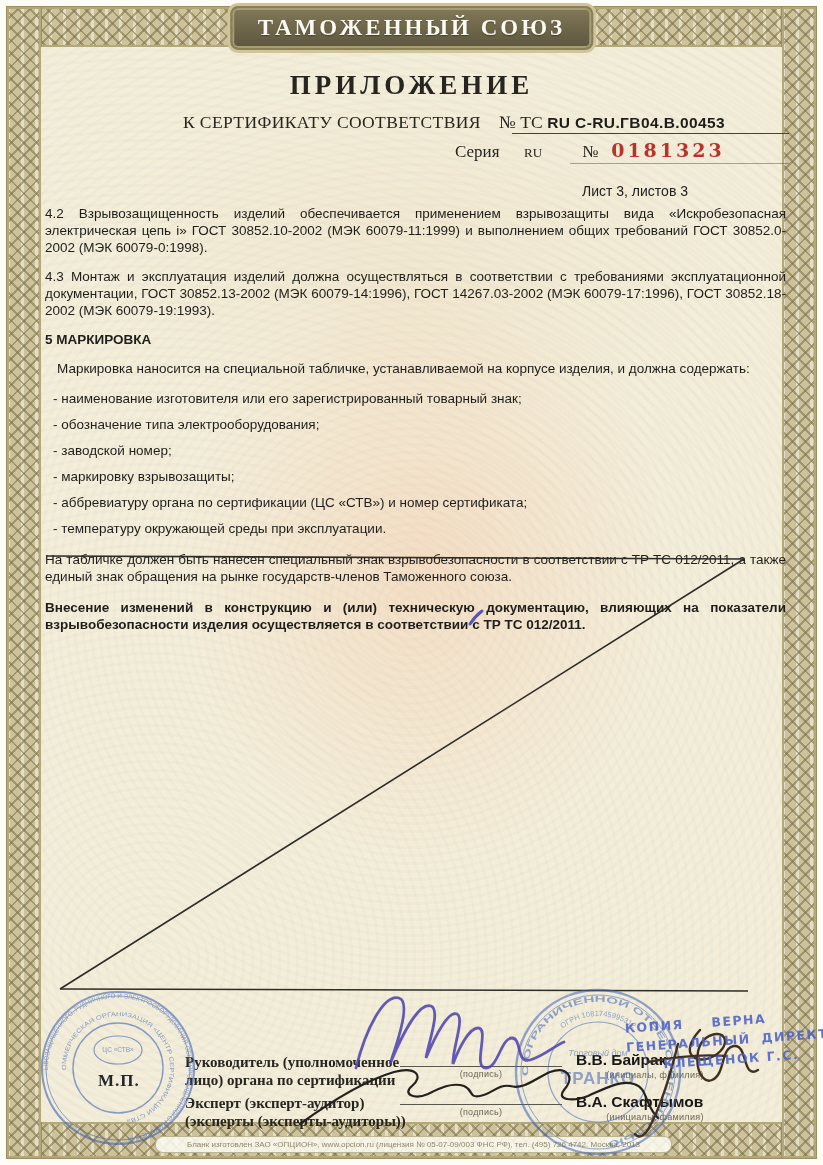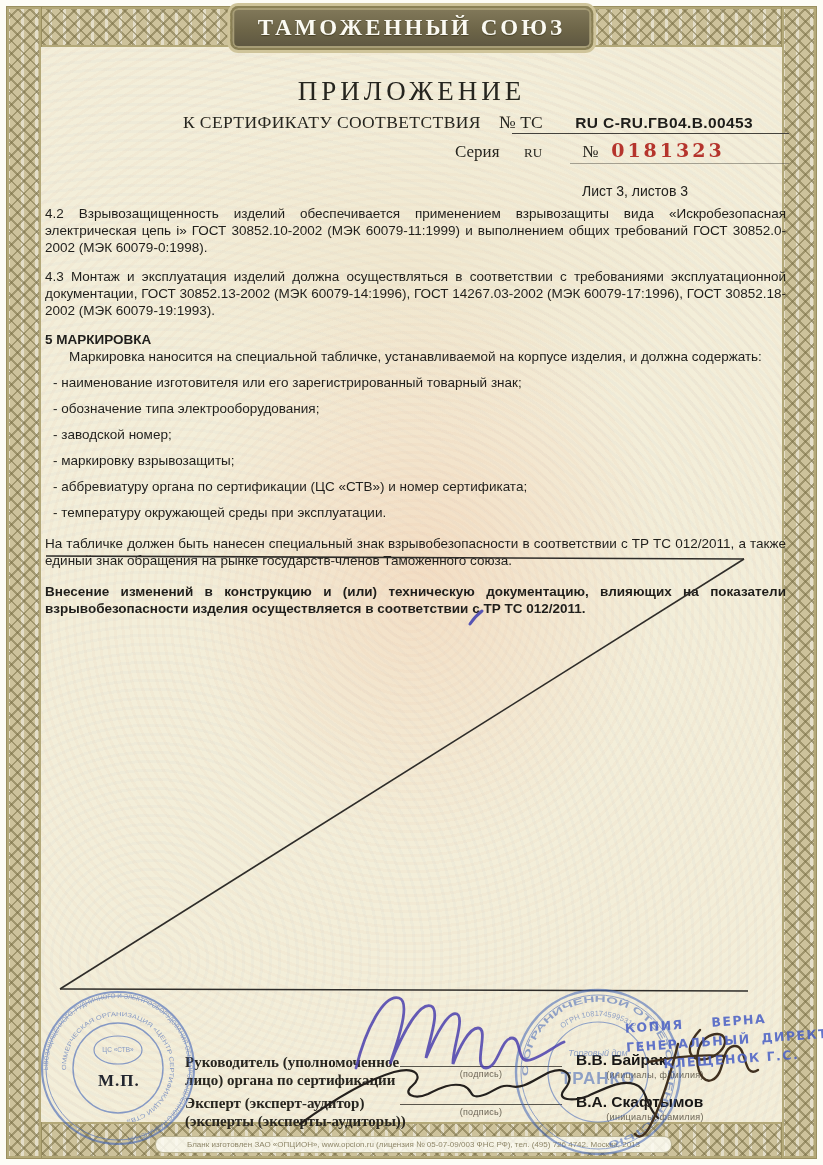--- a/index.html
+++ b/index.html
@@ -23,44 +23,44 @@
       radial-gradient(ellipse 500px 300px at 50% 20%, rgba(235,220,190,.35), rgba(0,0,0,0) 60%),
       repeating-radial-gradient(circle at 50% 52%, rgba(215,150,120,.05) 0 3px, rgba(0,0,0,0) 3px 8px),
       repeating-radial-gradient(circle at 15% 85%, rgba(150,170,200,.05) 0 3px, rgba(0,0,0,0) 3px 9px);}
   
   .badge{position:absolute;left:50%;top:6px;transform:translateX(-50%);z-index:6;
     background:linear-gradient(180deg,#82795a 0%,#6d6548 55%,#5d5640 100%);
     border:2px solid #8a8055;border-radius:8px;box-shadow:0 0 0 3px #cfc49a, inset 0 0 0 2px #a79d76;
     padding:7px 26px;}
   .badge span{color:#fbfaf2;font-weight:bold;font-size:23px;letter-spacing:3px;
     font-family:Liberation Serif, serif;text-shadow:0 1px 1px rgba(40,35,10,.55);white-space:nowrap;}
-  .doc-title{position:absolute;left:0;right:0;top:76px;text-align:center;z-index:3;
-    font-family:"Liberation Serif",serif;font-weight:normal;font-size:27px;letter-spacing:4px;color:#26251f;}
+  .doc-title{position:absolute;left:0;right:0;top:70px;text-align:center;z-index:3;
+    font-family:"Liberation Serif",serif;font-weight:bold;font-size:27px;letter-spacing:4px;color:#26251f;}
   .cert-row{position:absolute;left:183px;top:112px;z-index:3;white-space:nowrap;}
   .cert-label{font-family:"Liberation Serif",serif;font-size:17.5px;color:#26251f;letter-spacing:.4px;}
   .cert-prefix{font-family:"Liberation Serif",serif;font-size:17.5px;color:#26251f;margin-left:14px;}
   .cert-number{font-family:"Liberation Sans",sans-serif;font-weight:bold;font-size:15.5px;color:#1e1d1a;
-    margin-left:28px;letter-spacing:.4px;}
+    margin-left:0;letter-spacing:.4px;}
   .cert-underline{position:absolute;left:512px;top:133px;width:277px;height:1px;background:#44423c;z-index:3;}
   .series-row{position:absolute;left:455px;top:139px;z-index:3;white-space:nowrap;}
   .series-label{font-family:"Liberation Serif",serif;font-size:17px;color:#26251f;}
   .series-value{font-family:"Liberation Serif",serif;font-size:13px;color:#26251f;margin-left:20px;}
   .serial-prefix{font-family:"Liberation Serif",serif;font-size:17px;color:#26251f;margin-left:36px;}
   .serial-number{font-family:"DejaVu Serif",serif;font-weight:bold;font-size:19px;color:#b5342c;
     letter-spacing:3px;margin-left:8px;}
   .series-underline{position:absolute;left:570px;top:163px;width:219px;height:1px;background:rgba(70,68,60,.45);z-index:3;}
   .sheet-info{position:absolute;left:520px;top:183px;width:230px;text-align:center;z-index:3;
     font-size:14px;color:#22211e;}
   
   .body-text{position:absolute;left:45px;top:205px;width:741px;z-index:3;
     font-size:13.5px;line-height:17px;color:#1f1e1b;}
   .body-text p{margin:0 0 12px 0;text-align:justify;}
   .body-text .list-item{text-align:left;margin:8px;padding:0.5px 0;}
   .sec-title{font-weight:bold;margin:2px 0 0 0;}
-  .intro{margin:0;text-align:center;}
+  .intro{margin:12px;}
   .para-changes{font-weight:bold;margin-top:14px !important;}
   .para-plate{margin-top:14px !important;}
   
   .sig-label-1{position:absolute;left:185px;top:1053px;width:218px;z-index:4;
     font-family:"Liberation Serif",serif;font-weight:bold;font-size:15px;line-height:1.22;color:#27251f;}
   .sig-label-2{position:absolute;left:185px;top:1094px;width:250px;z-index:4;
     font-family:"Liberation Serif",serif;font-weight:bold;font-size:15px;line-height:1.22;color:#27251f;}
   .sig-line{position:absolute;height:1px;background:#59564c;z-index:4;}
   .sig-line-1{left:400px;top:1066px;width:162px;}
   .sig-line-2{left:400px;top:1104px;width:162px;}

